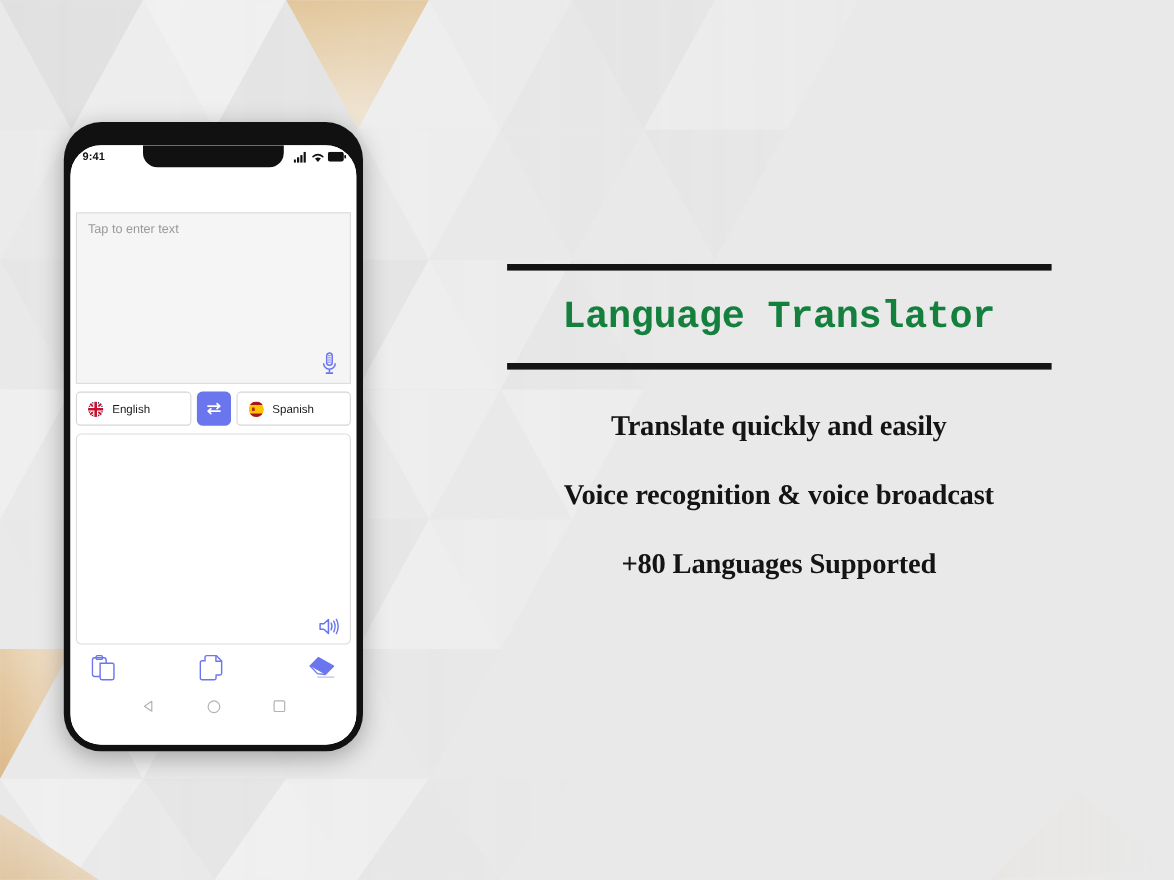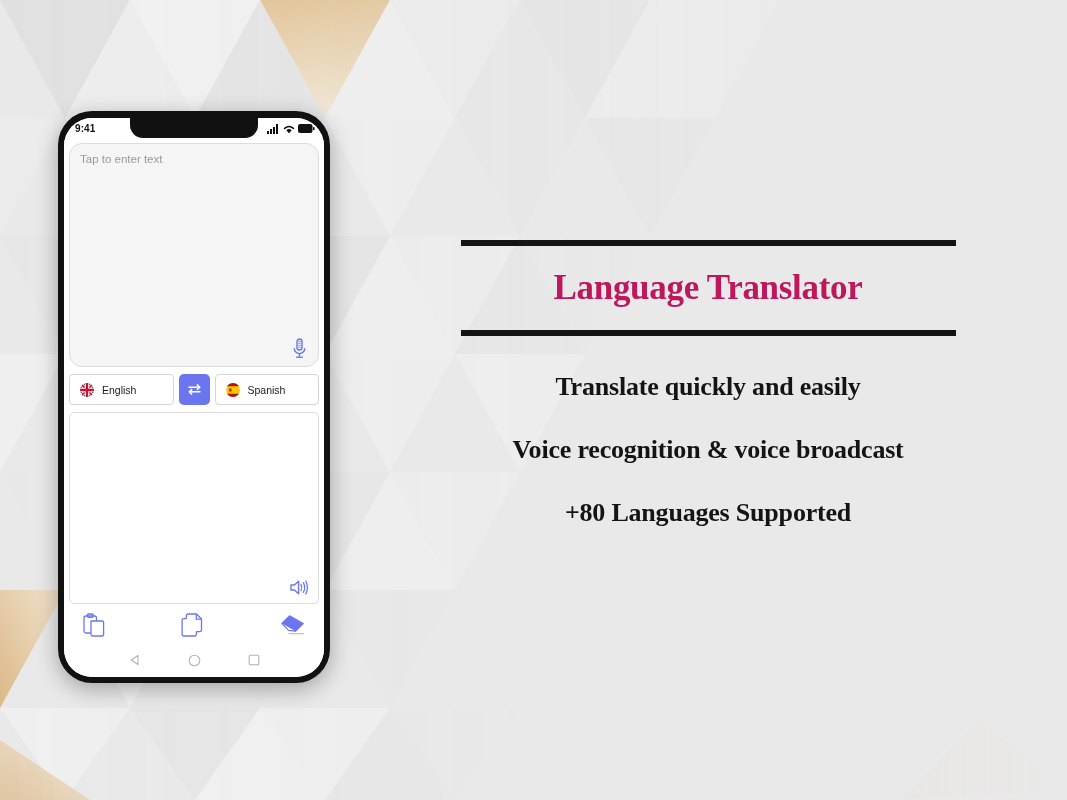--- a/index.html
+++ b/index.html
@@ -14,21 +14,21 @@
   #bg { position:absolute; inset:0; width:1067px; height:800px; }
 
   
   #phone-device {
     position:absolute;
     left:58px; top:111px;
     width:272px; height:572px;
     background:#111111;
     border-radius:34px;
     box-shadow:0 6px 22px rgba(0,0,0,.30);
-    padding:7px 6px 6px 6px;
+    padding:21px 6px 6px 6px;
   }
   #phone-screen {
     position:relative;
     width:100%; height:100%;
     background:#ffffff;
     border-radius:28px;
     overflow:hidden;
     display:flex;
     flex-direction:column;
   }
@@ -61,25 +61,26 @@
   #app-body {
     flex:1 1 auto;
     background:#ffffff;
     padding:4px 5px 0 5px;
     display:flex;
     flex-direction:column;
   }
 
   #input-area {
     position:relative;
-    height:224px;
+    height:156px;
     background:#f5f5f5;
     border:1px solid #dcdcdc;
-    border-radius:13px;
+    border-radius:0;
     padding:9px 10px;
+    margin-top:36px;
   }
   #input-placeholder { font-size:11.5px; color:#9a9a9a; }
   #mic-icon-wrap {
     position:absolute; right:7px; bottom:5px;
     width:24px; height:26px;
     display:flex; align-items:center; justify-content:center;
   }
 
   
   #lang-row {
@@ -168,24 +169,24 @@
   #marketing {
     position:absolute;
     left:418px; top:240px;
     width:580px;
     text-align:center;
   }
   .rule { height:6px; background:#141414; width:495px; margin:0 auto; }
   #page-title {
     font-size:35px;
     font-weight:700;
-    color:#be185d;
+    color:#15803d;
     letter-spacing:-.3px;
     padding:22px 0 22px 0;
-    font-family:Liberation Serif, serif;
+    font-family:Liberation Mono, monospace;
   }
   #tagline-list { margin-top:36px; display:flex; flex-direction:column; gap:33px; }
   .tagline {
     font-size:26px;
     font-weight:700;
     color:#141414;
     letter-spacing:-.2px;
     font-family:Liberation Serif, serif;
   }
 </style>

